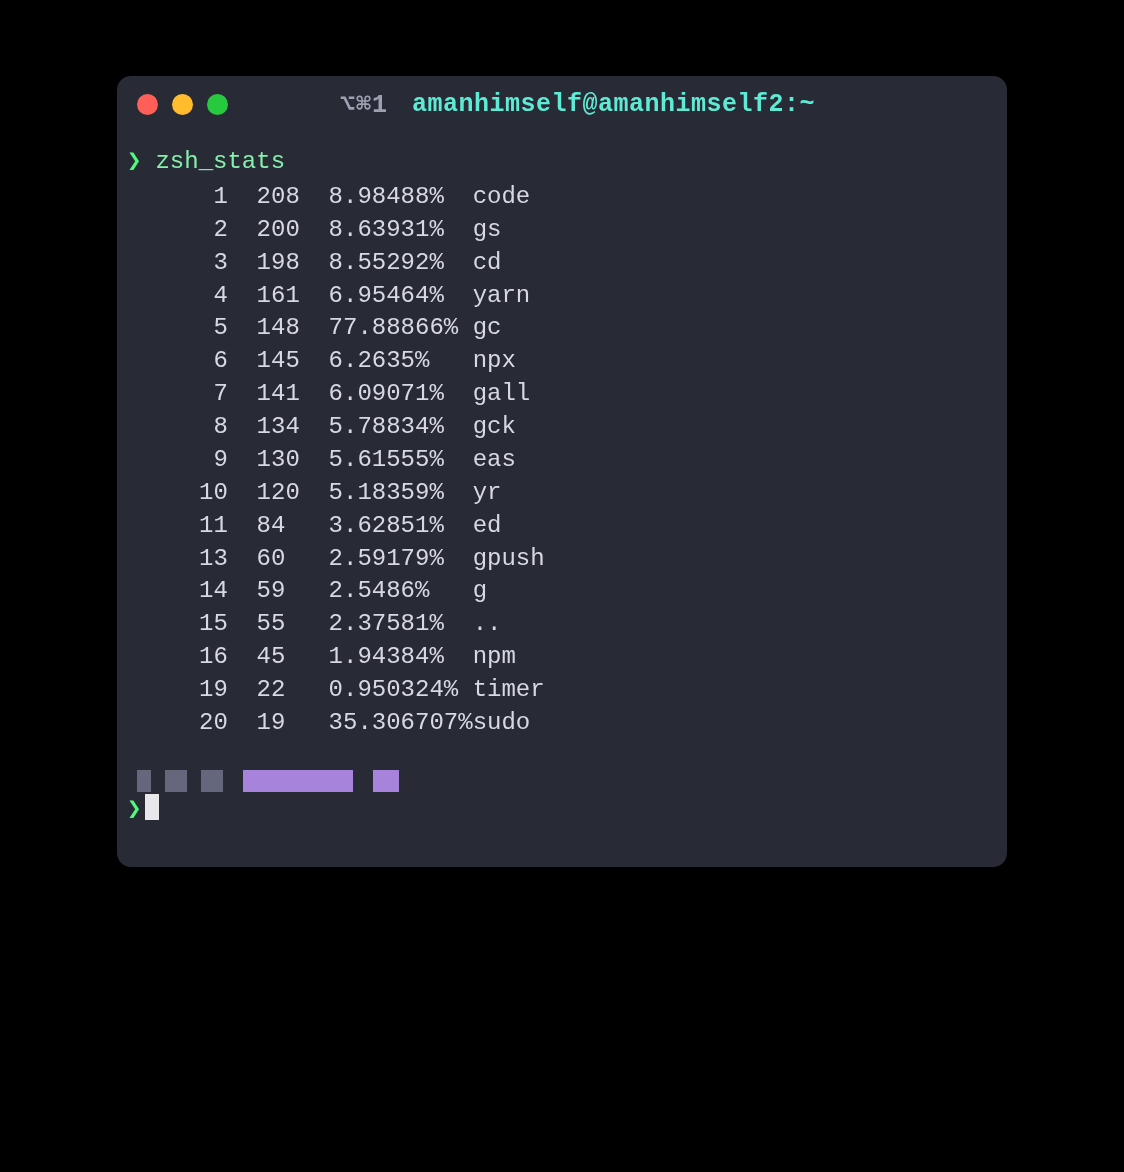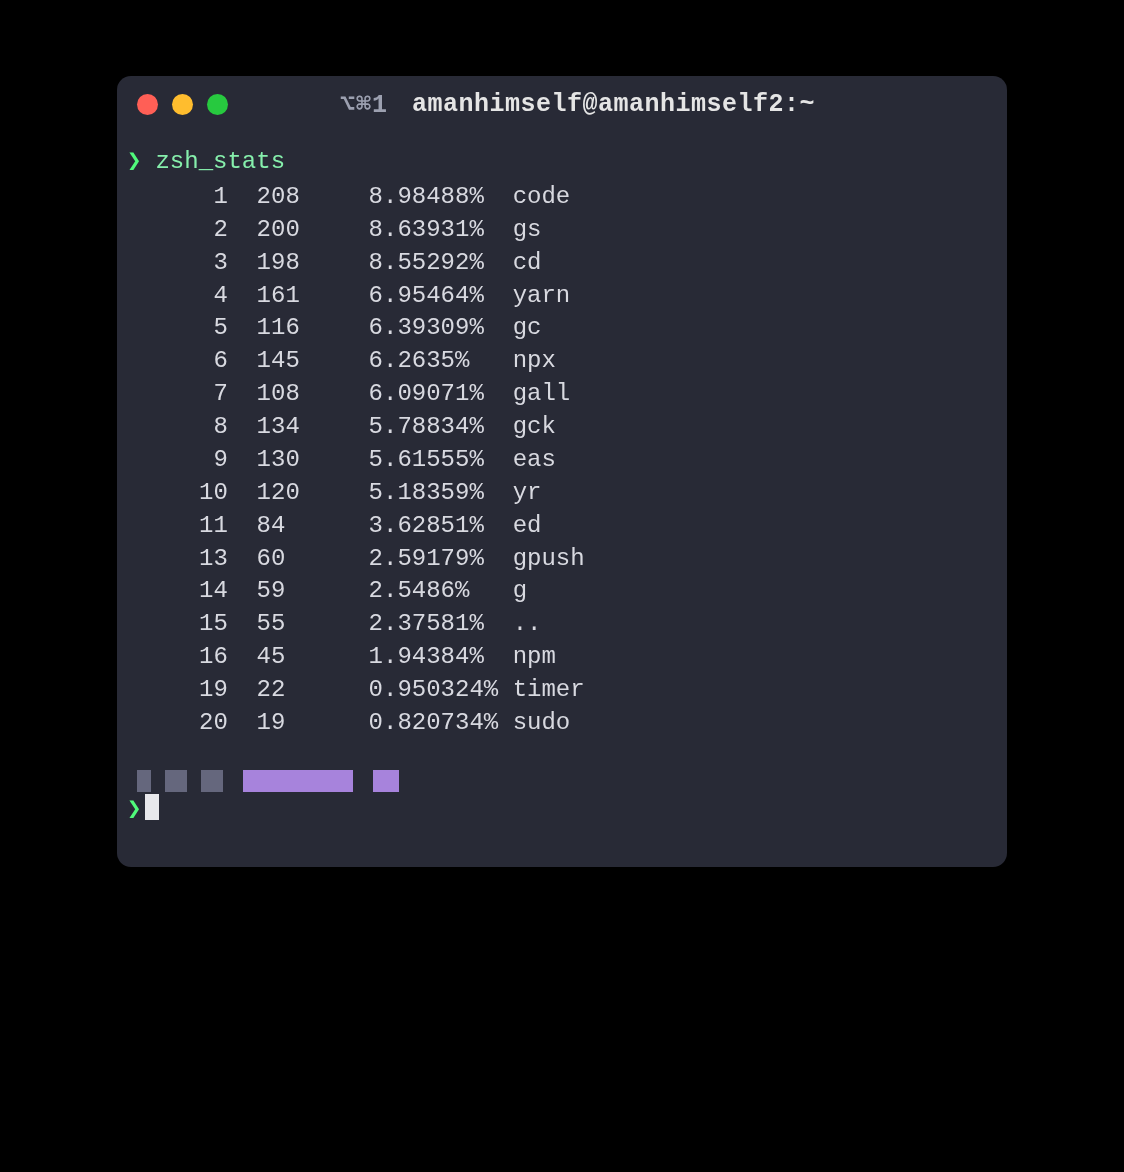--- a/index.html
+++ b/index.html
@@ -61,21 +61,21 @@
     }
     
     .tab-indicator {
       color: #9ca0b0;
       font-size: 25px;
       font-weight: 600;
       letter-spacing: 1px;
     }
     
     .window-title {
-      color: #e5e5e5;
+      color: #5eead4;
       font-size: 25px;
       font-weight: 600;
       letter-spacing: 0.5px;
     }
     
     .terminal-body {
       padding: 14px 10px 40px 10px;
       font-size: 24px;
       line-height: 1.37;
       color: #f8f8f2;
@@ -121,21 +121,20 @@
       display: inline-block;
       width: 5ch;
       text-align: right;
       margin-left: 2ch;
     }
     
     .col-percent {
       display: inline-block;
       width: 10ch;
       text-align: left;
-      margin-left: 40px;
     }
     
     .col-cmd {
       display: inline-block;
       text-align: center;
     }
     
     .blur-line {
       margin-top: 28px;
       display: flex;
@@ -187,33 +186,33 @@
     <div class="prompt-line">
       <span class="prompt-arrow">❯</span><span class="prompt-spacer"></span><span class="command">zsh_stats</span>
     </div>
 
     <div class="stats-table">
 
     <div class="stat-row"><span class="col-rank">     1</span><span class="col-count">208  </span><span class="col-percent">8.98488%  </span><span class="col-cmd">code</span></div>
         <div class="stat-row"><span class="col-rank">     2</span><span class="col-count">200  </span><span class="col-percent">8.63931%  </span><span class="col-cmd">gs</span></div>
         <div class="stat-row"><span class="col-rank">     3</span><span class="col-count">198  </span><span class="col-percent">8.55292%  </span><span class="col-cmd">cd</span></div>
         <div class="stat-row"><span class="col-rank">     4</span><span class="col-count">161  </span><span class="col-percent">6.95464%  </span><span class="col-cmd">yarn</span></div>
-        <div class="stat-row"><span class="col-rank">     5</span><span class="col-count">116  </span><span class="col-percent">6.39309%  </span><span class="col-cmd">gc</span></div>
+        <div class="stat-row"><span class="col-rank">     5</span><span class="col-count">148  </span><span class="col-percent">77.88866%  </span><span class="col-cmd">gc</span></div>
         <div class="stat-row"><span class="col-rank">     6</span><span class="col-count">145  </span><span class="col-percent">6.2635%   </span><span class="col-cmd">npx</span></div>
-        <div class="stat-row"><span class="col-rank">     7</span><span class="col-count">108  </span><span class="col-percent">6.09071%  </span><span class="col-cmd">gall</span></div>
+        <div class="stat-row"><span class="col-rank">     7</span><span class="col-count">141  </span><span class="col-percent">6.09071%  </span><span class="col-cmd">gall</span></div>
         <div class="stat-row"><span class="col-rank">     8</span><span class="col-count">134  </span><span class="col-percent">5.78834%  </span><span class="col-cmd">gck</span></div>
         <div class="stat-row"><span class="col-rank">     9</span><span class="col-count">130  </span><span class="col-percent">5.61555%  </span><span class="col-cmd">eas</span></div>
         <div class="stat-row"><span class="col-rank">    10</span><span class="col-count">120  </span><span class="col-percent">5.18359%  </span><span class="col-cmd">yr</span></div>
         <div class="stat-row"><span class="col-rank">    11</span><span class="col-count">84   </span><span class="col-percent">3.62851%  </span><span class="col-cmd">ed</span></div>
         <div class="stat-row"><span class="col-rank">    13</span><span class="col-count">60   </span><span class="col-percent">2.59179%  </span><span class="col-cmd">gpush</span></div>
         <div class="stat-row"><span class="col-rank">    14</span><span class="col-count">59   </span><span class="col-percent">2.5486%   </span><span class="col-cmd">g</span></div>
         <div class="stat-row"><span class="col-rank">    15</span><span class="col-count">55   </span><span class="col-percent">2.37581%  </span><span class="col-cmd">..</span></div>
         <div class="stat-row"><span class="col-rank">    16</span><span class="col-count">45   </span><span class="col-percent">1.94384%  </span><span class="col-cmd">npm</span></div>
         <div class="stat-row"><span class="col-rank">    19</span><span class="col-count">22   </span><span class="col-percent">0.950324% </span><span class="col-cmd">timer</span></div>
-        <div class="stat-row"><span class="col-rank">    20</span><span class="col-count">19   </span><span class="col-percent">0.820734% </span><span class="col-cmd">sudo</span></div>
+        <div class="stat-row"><span class="col-rank">    20</span><span class="col-count">19   </span><span class="col-percent">35.306707% </span><span class="col-cmd">sudo</span></div>
       </div>
 
     <div class="blur-line">
       <div class="blur-block" style="width:14px;"></div>
       <div class="blur-block" style="width:22px; margin-left:8px;"></div>
       <div class="blur-block" style="width:22px; margin-left:8px;"></div>
       <div class="blur-block purple" style="width:110px; margin-left:14px;"></div>
       <div class="blur-block purple" style="width:26px; margin-left:14px;"></div>
     </div>
 

